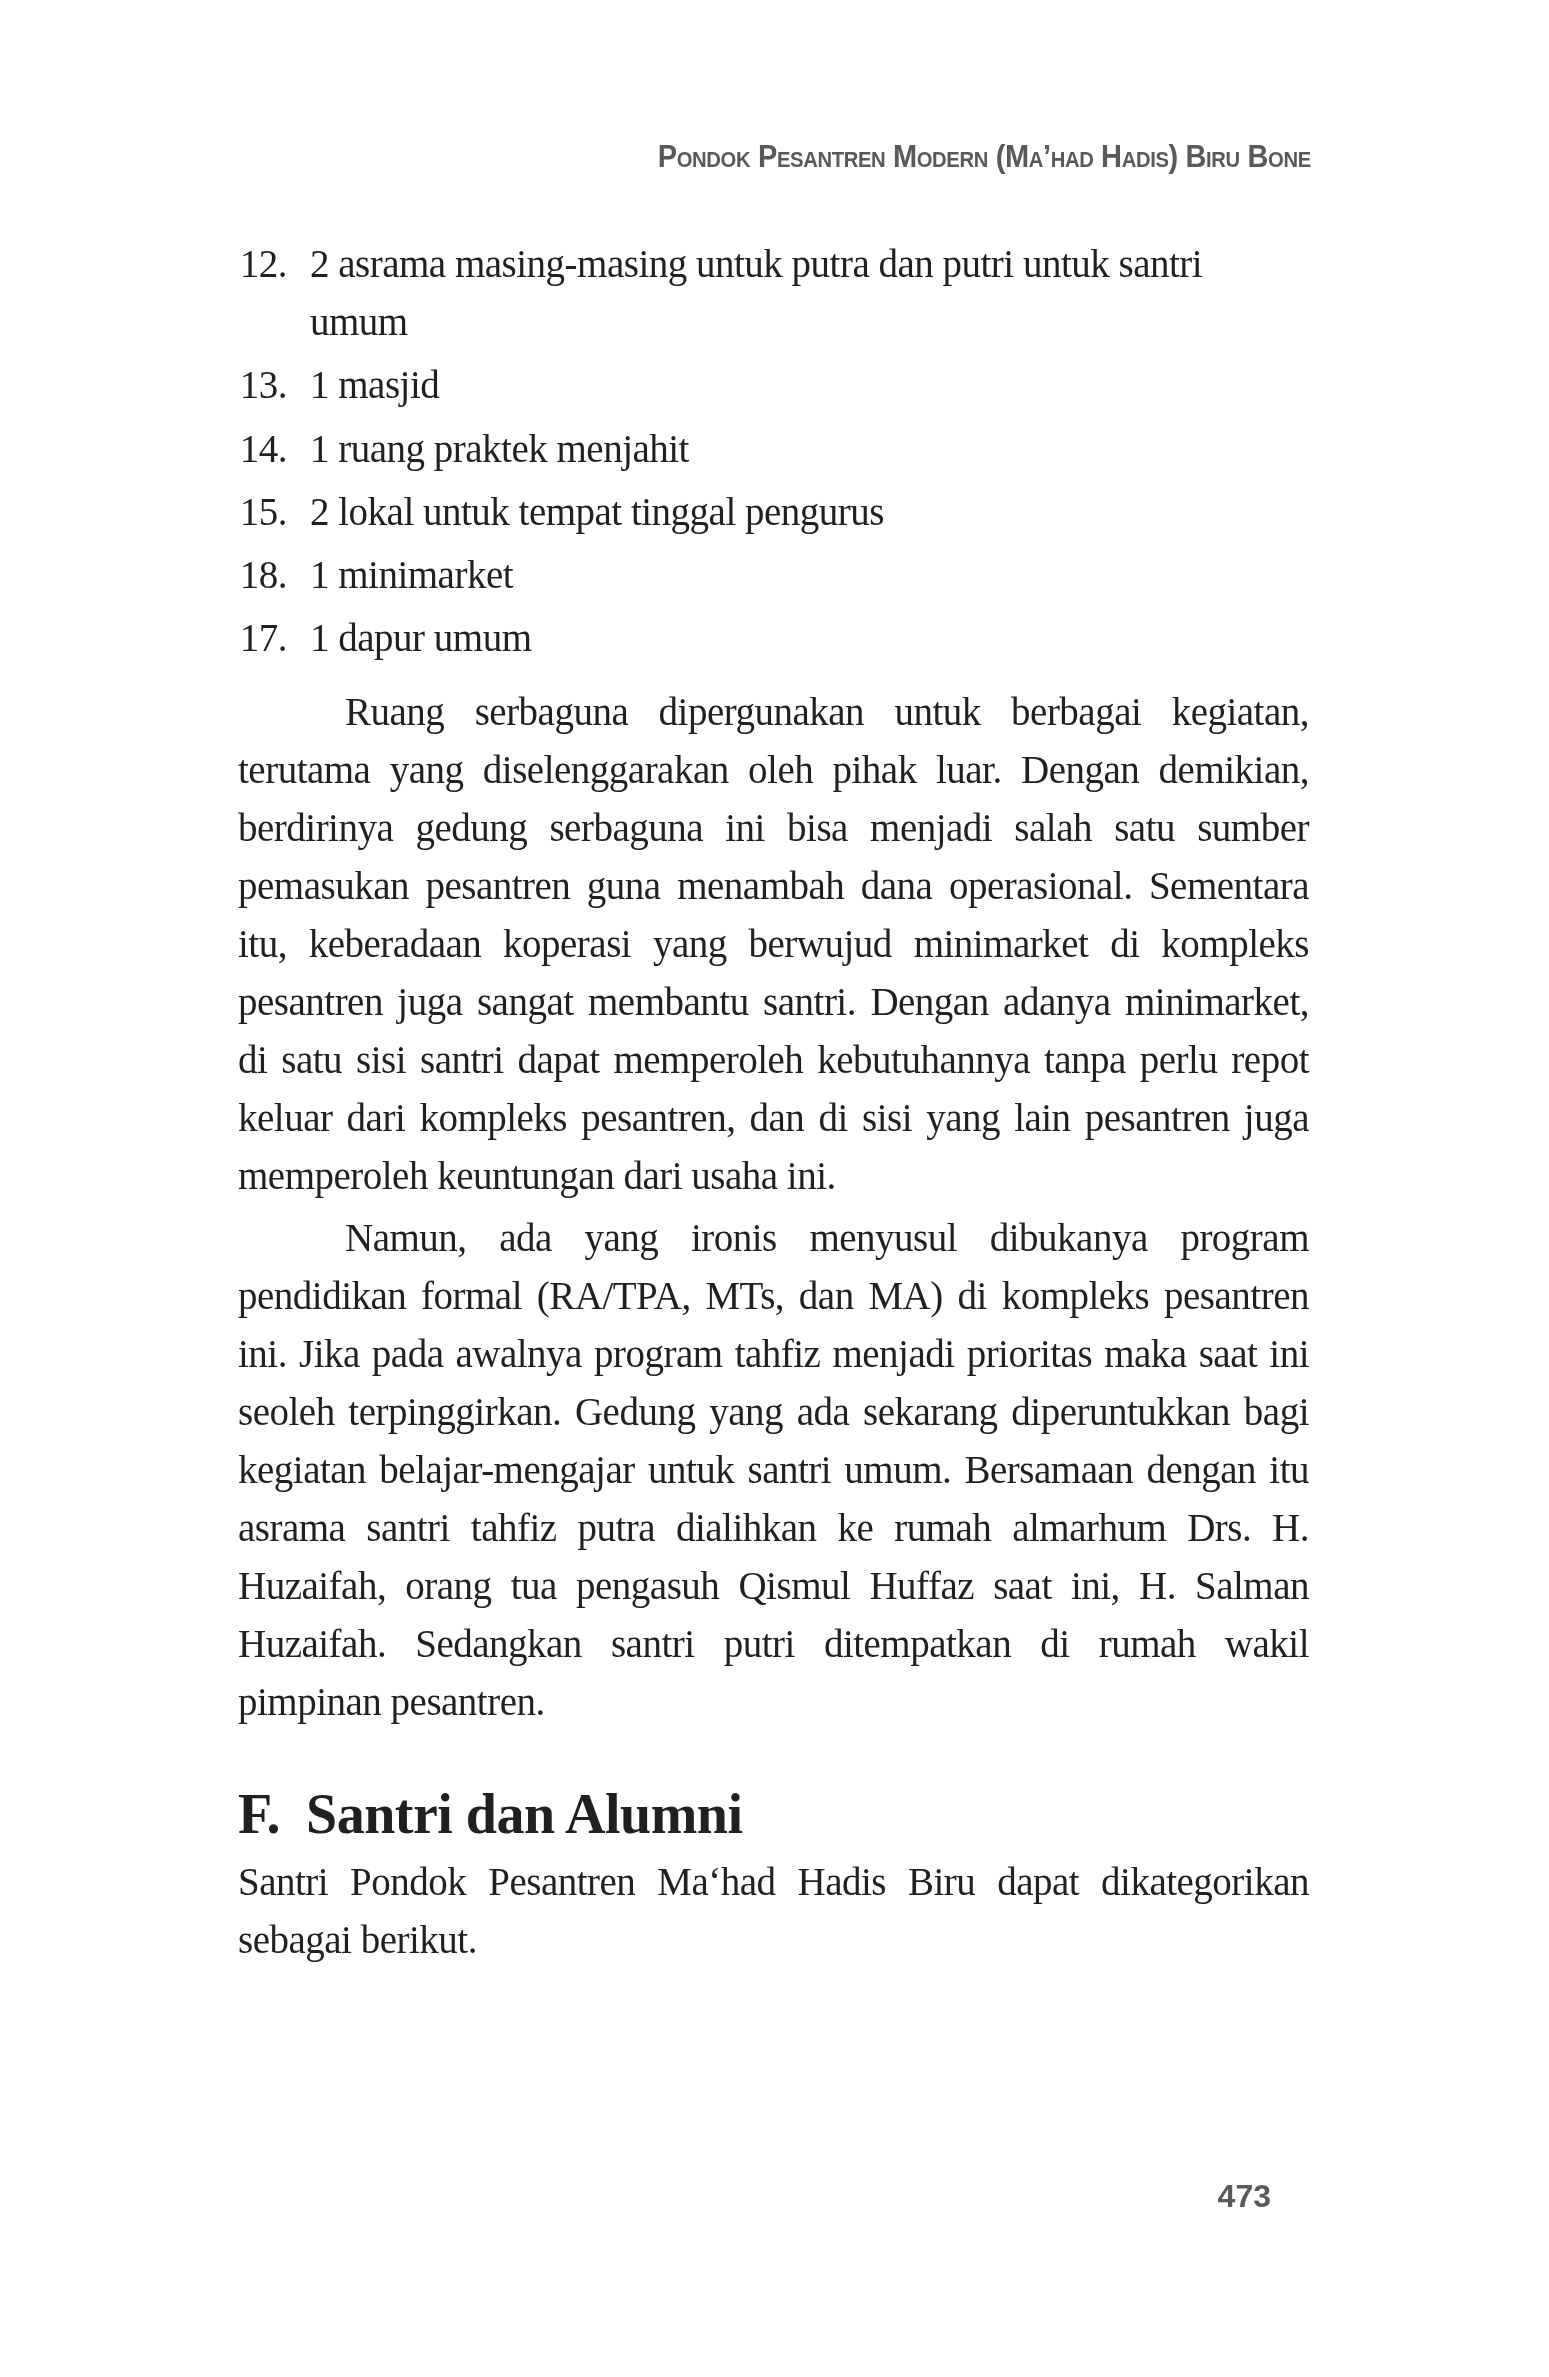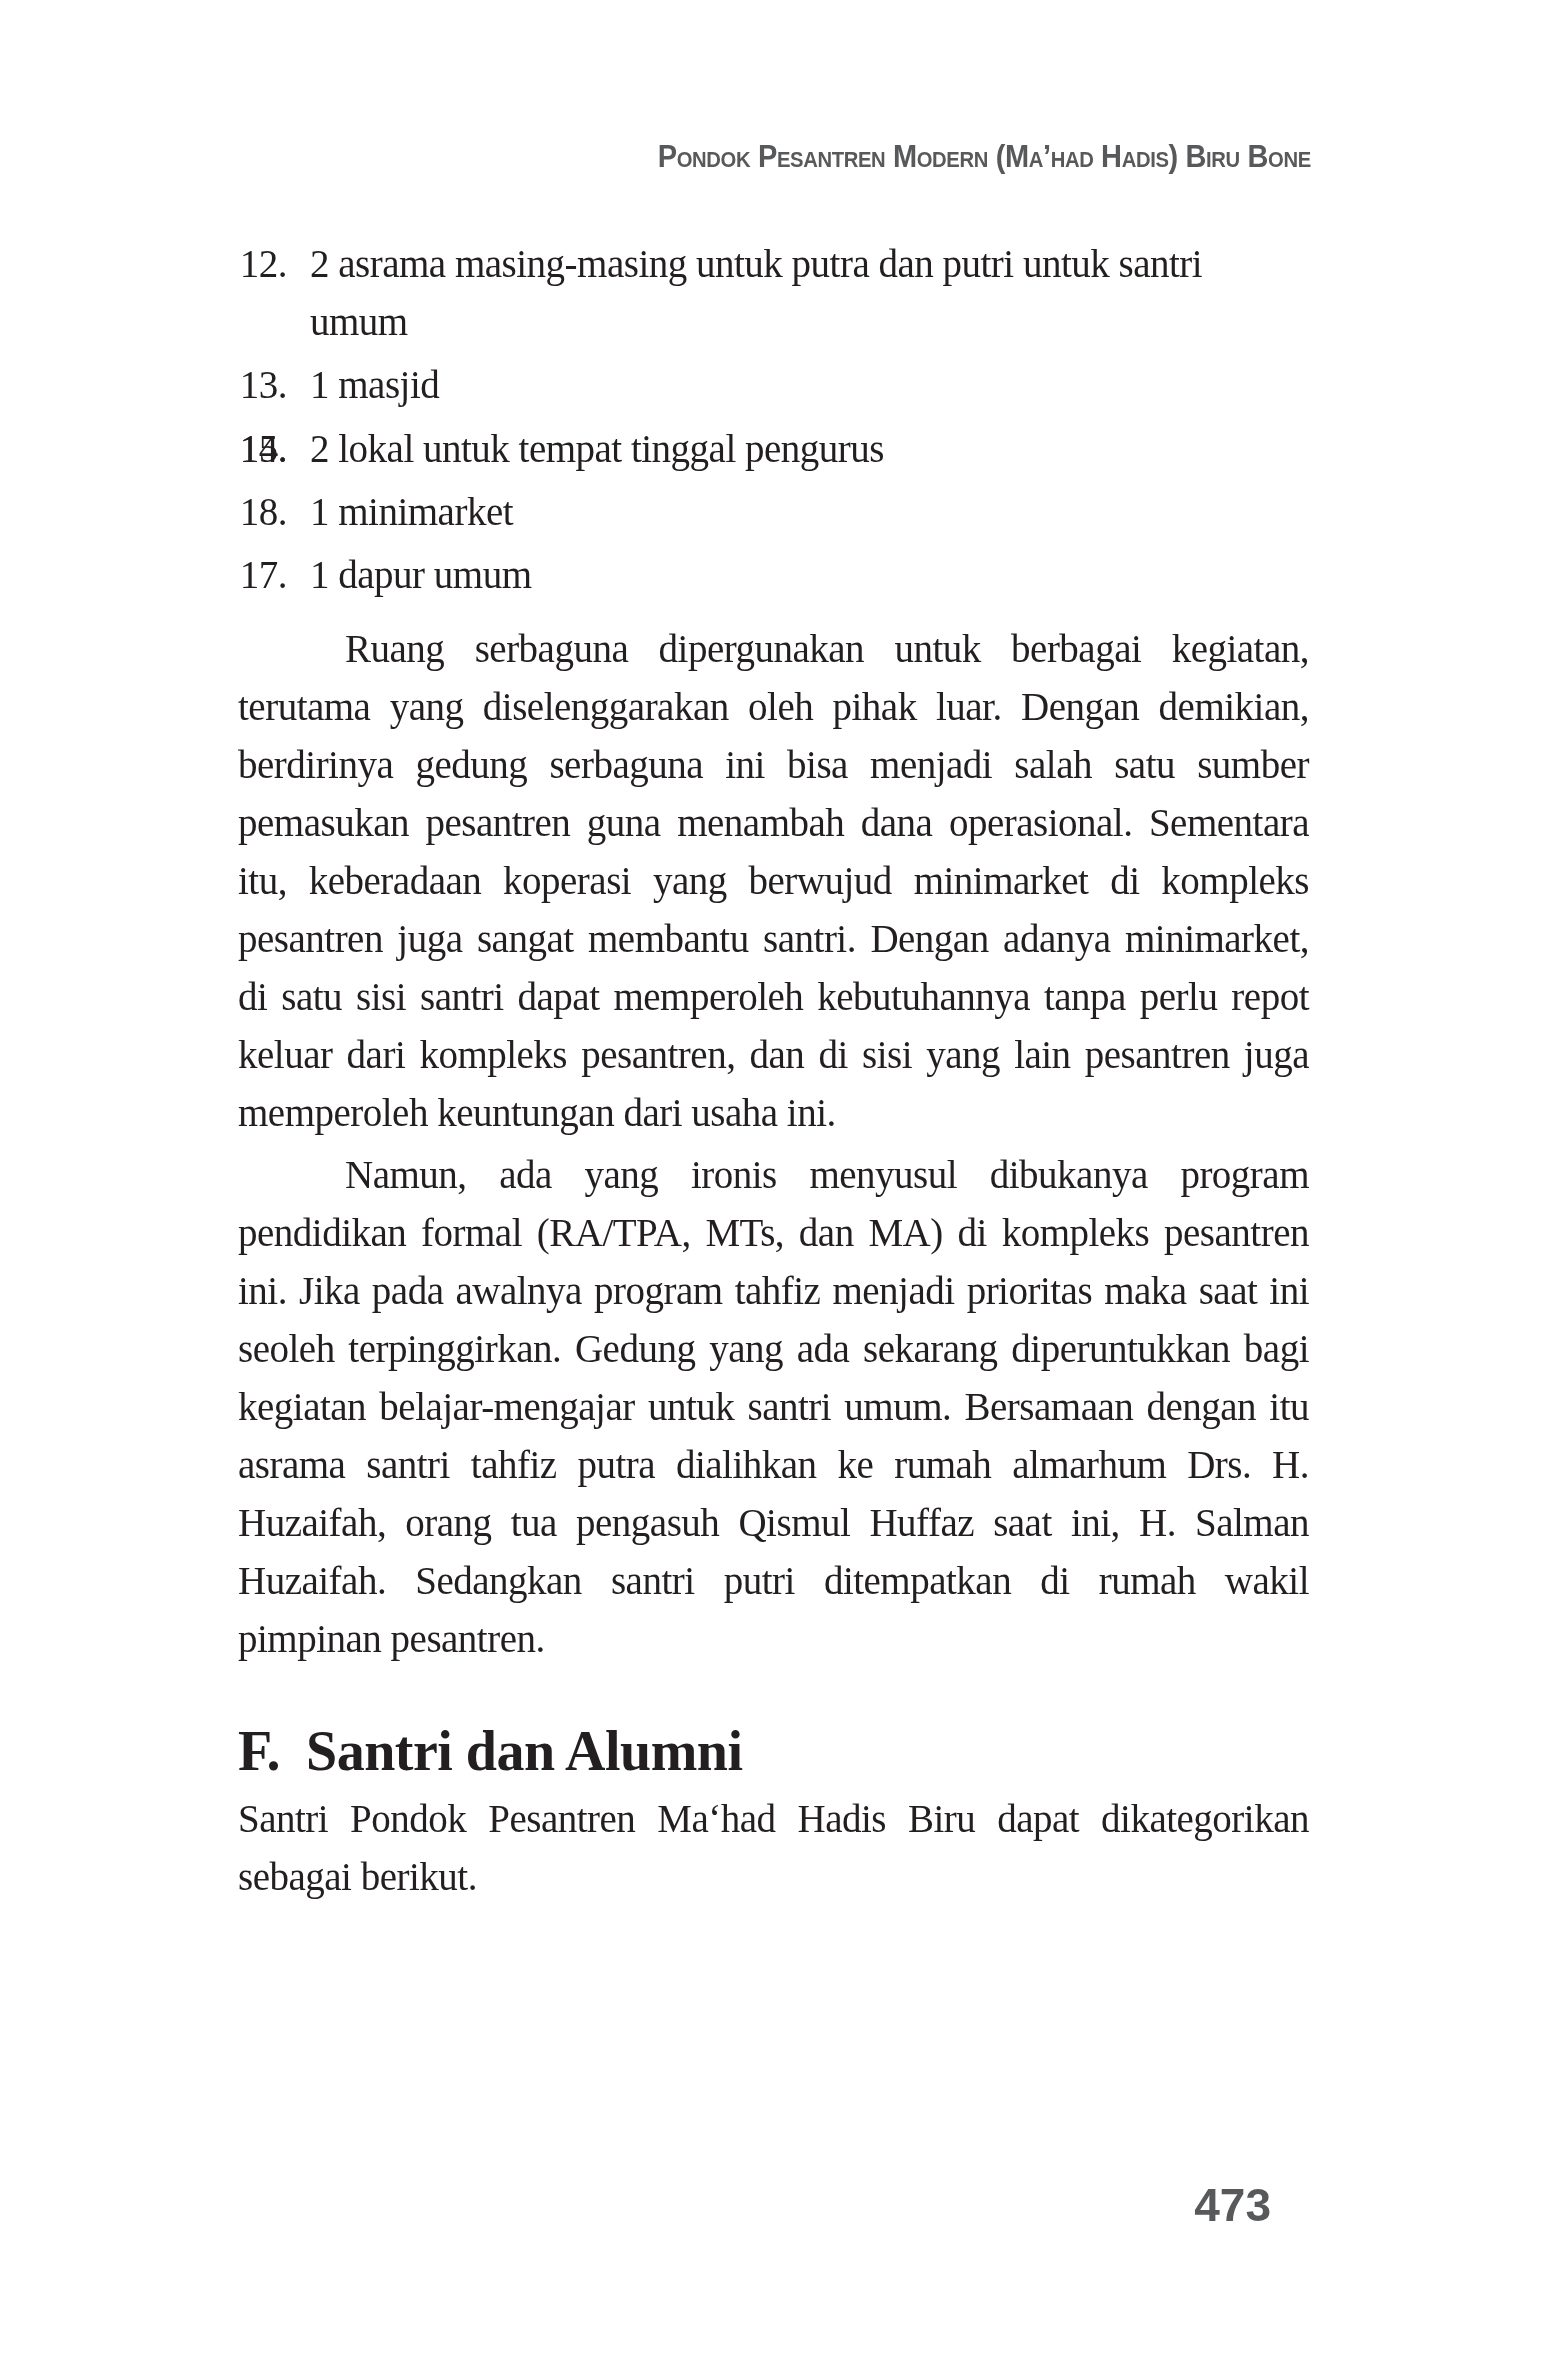--- a/index.html
+++ b/index.html
@@ -82,21 +82,21 @@
     .para.noindent {
       text-indent: 0;
       margin-top: 8px;
     }
     .page-number {
       position: absolute;
       top: 2178px;
       right: 278px;
       font-family: "Liberation Sans", "DejaVu Sans", sans-serif;
       font-weight: bold;
-      font-size: 46px;
+      font-size: 32px;
       color: #58595b;
     }
   </style>
 </head>
 <body>
 
 <div class="page">
 
   <div class="running-header">Pondok Pesantren Modern (Ma’had Hadis) Biru Bone</div>
 
@@ -106,20 +106,21 @@
       <li class="list-item">
         <span class="num">12.</span>
         <span>2 asrama masing-masing untuk putra dan putri untuk santri umum</span>
       </li>
       <li class="list-item">
         <span class="num">13.</span>
         <span>1 masjid</span>
       </li>
       <li class="list-item">
         <span class="num">14.</span>
+        <span>1 ruang praktek menjahit</span>
       </li>
       <li class="list-item">
         <span class="num">15.</span>
         <span>2 lokal untuk tempat tinggal pengurus</span>
       </li>
       <li class="list-item">
         <span class="num">18.</span>
         <span>1 minimarket</span>
       </li>
       <li class="list-item">

